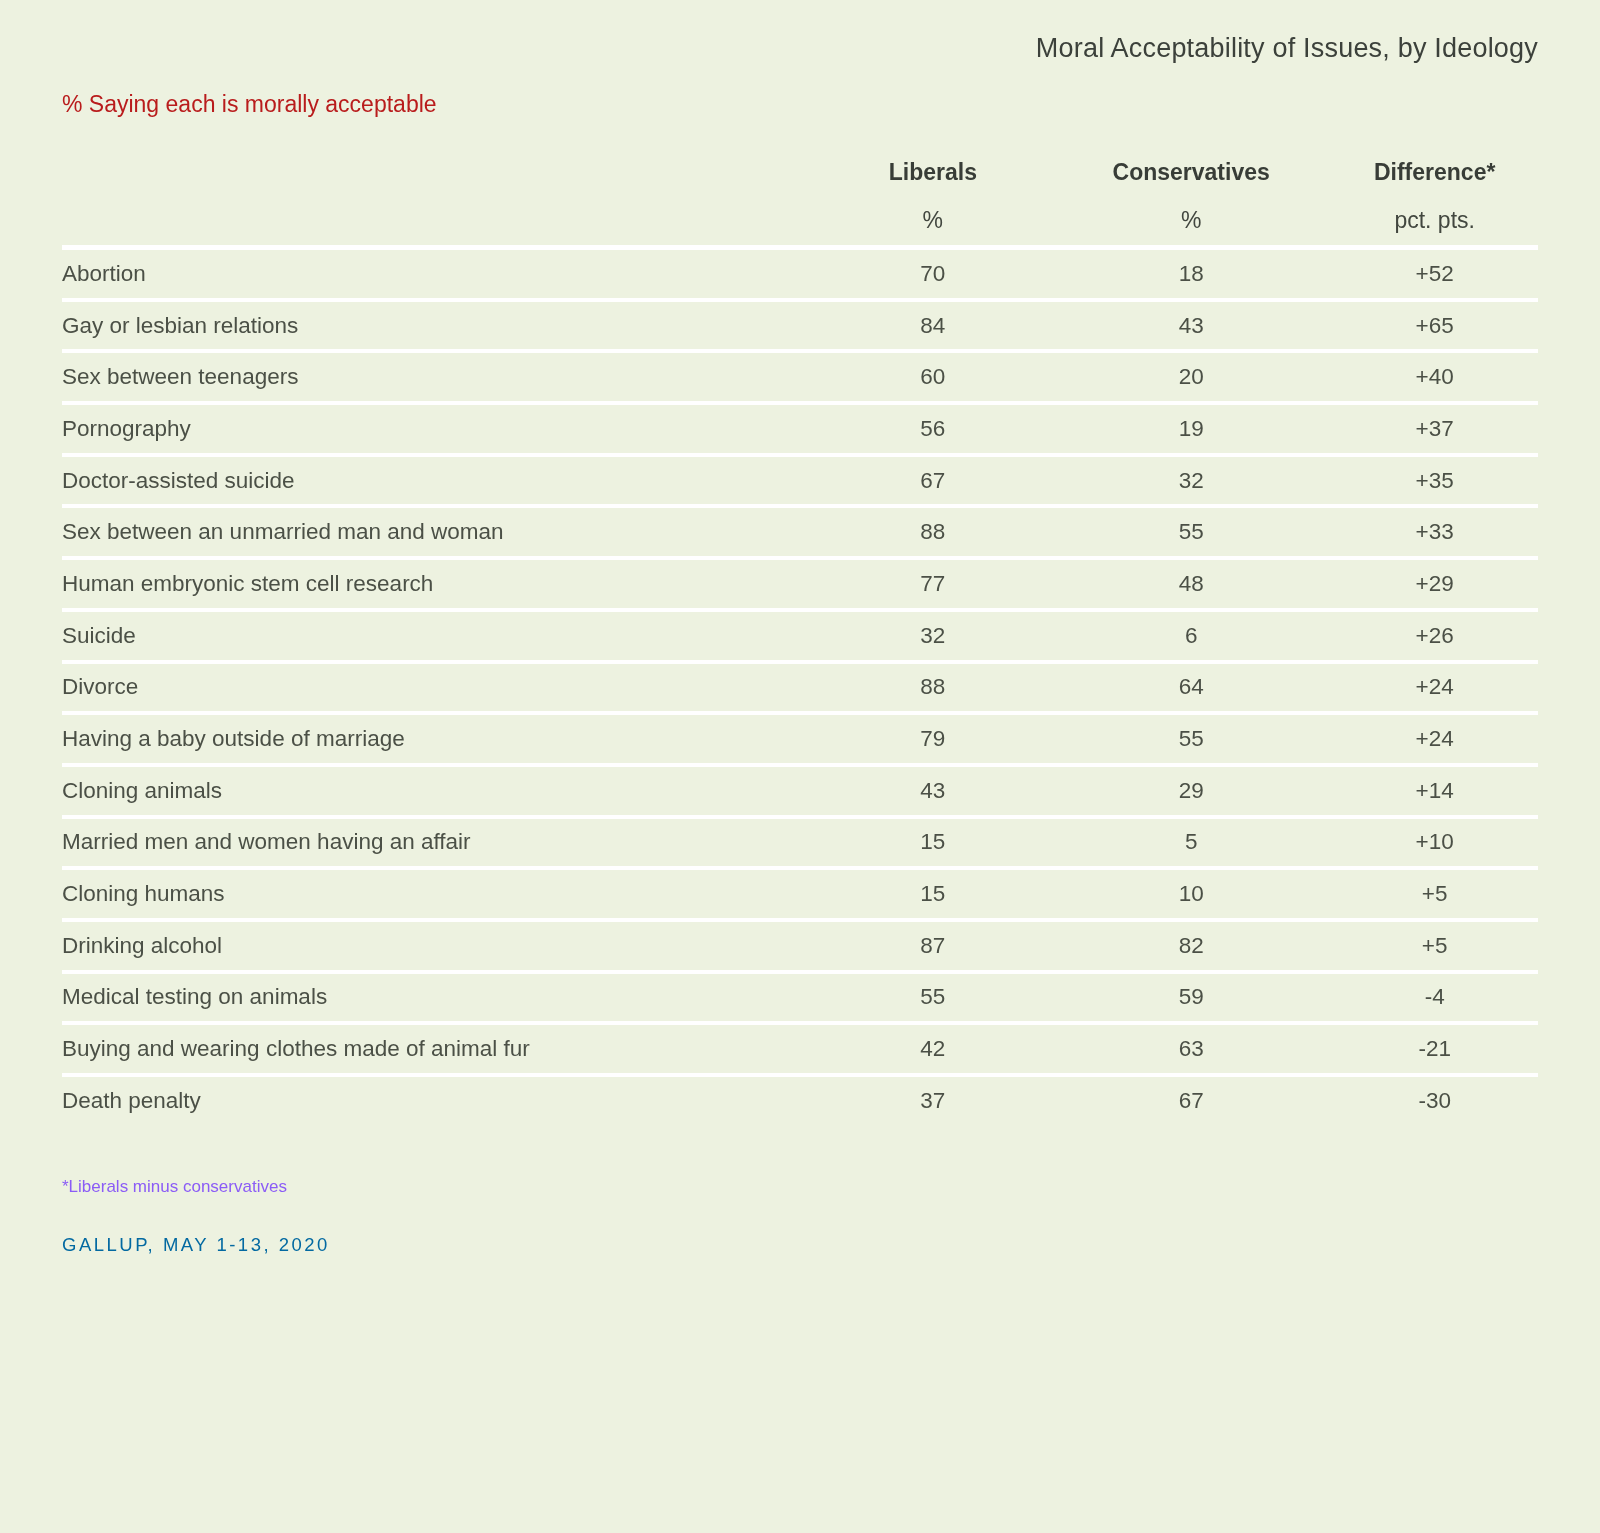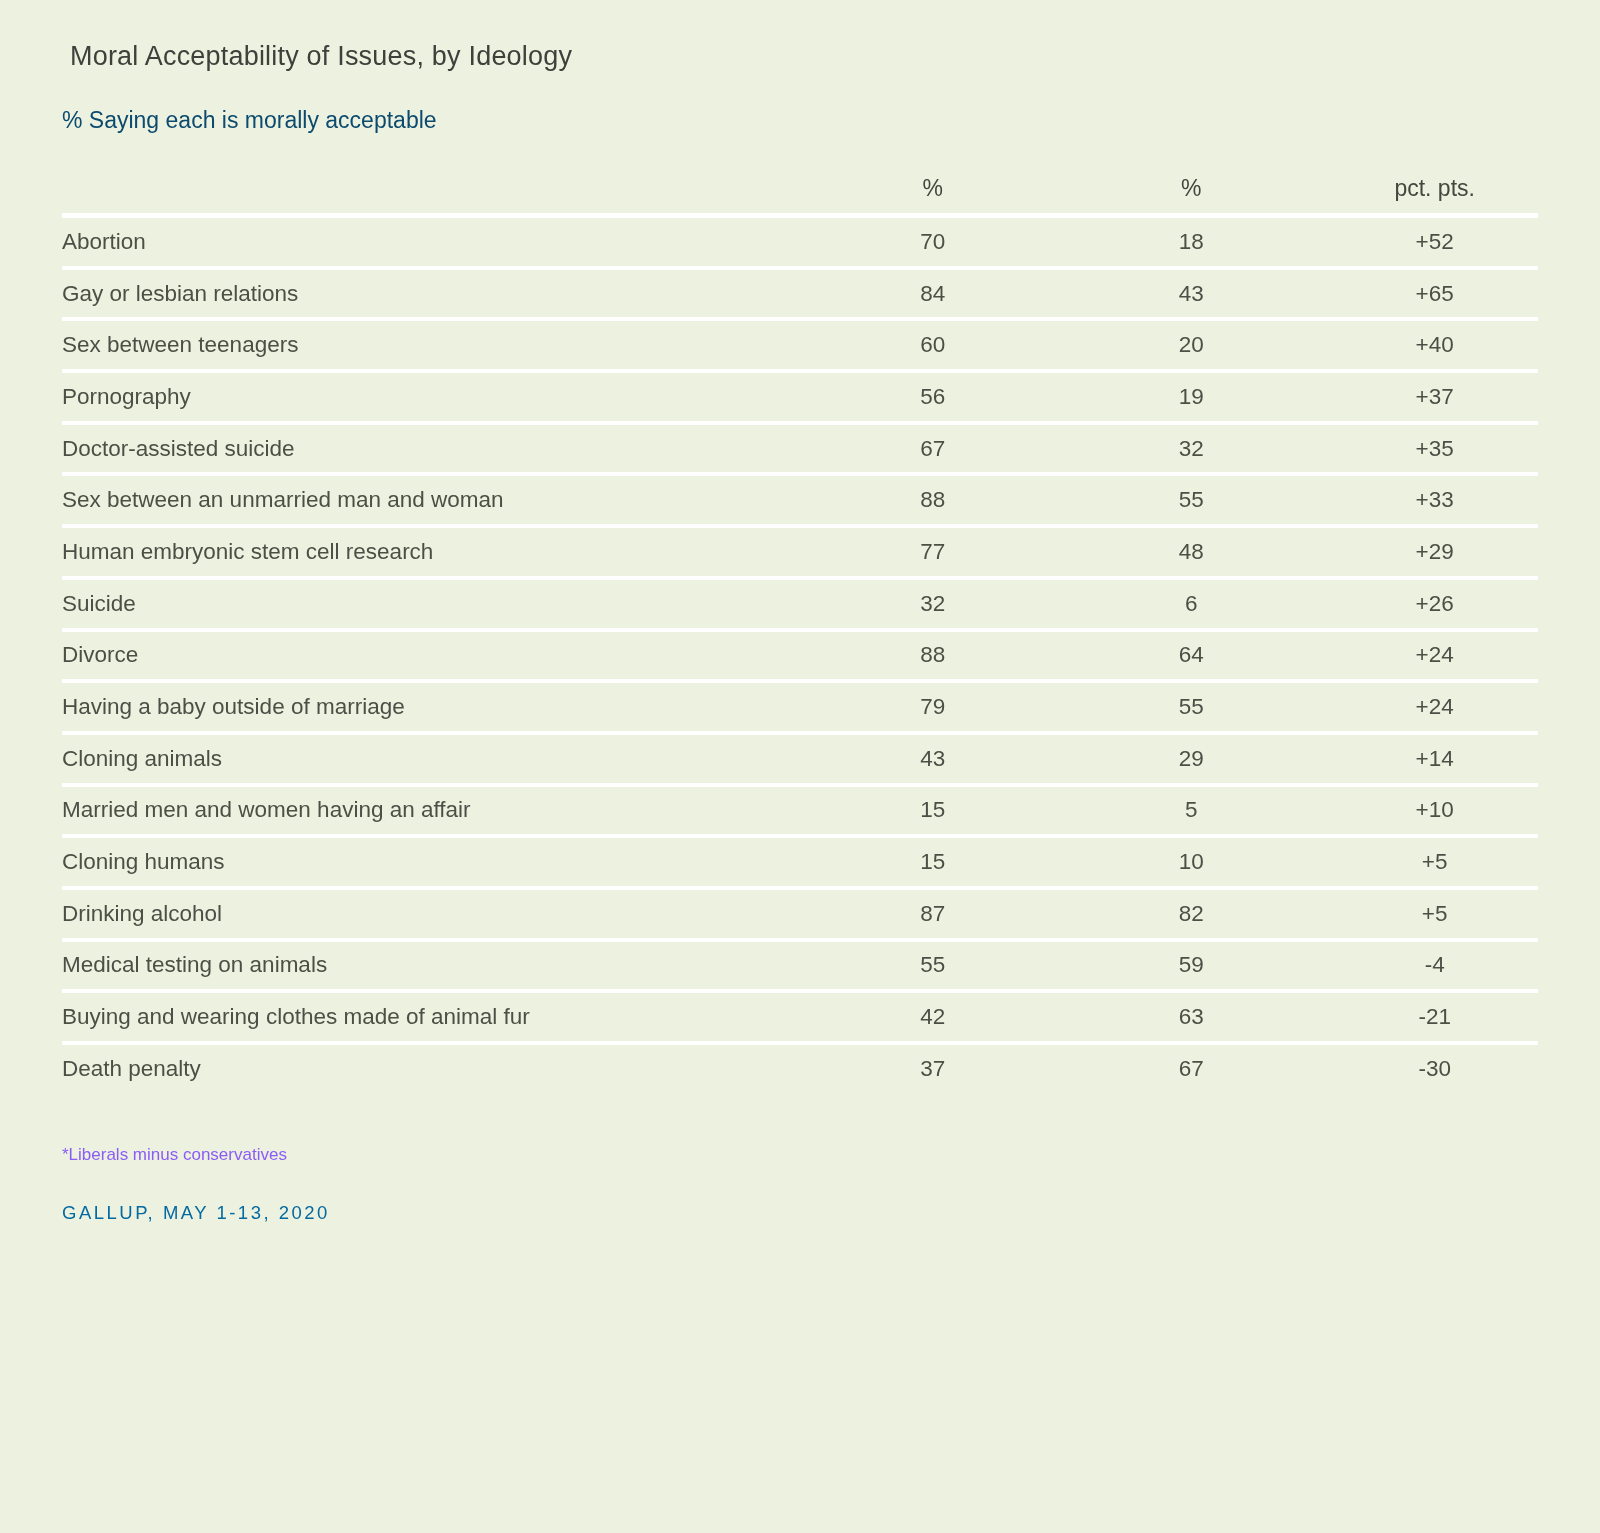--- a/index.html
+++ b/index.html
@@ -10,33 +10,34 @@
     width: 1600px;
     height: 1533px;
     background: #edf2e0;
     font-family: "Liberation Sans", sans-serif;
     -webkit-font-smoothing: antialiased;
   }
   .container {
     padding: 0 62px;
   }
   .title {
-    margin: 8px;
+    margin: 0;
     padding-top: 33px;
     font-size: 27px;
     font-weight: 500;
     letter-spacing: 0.2px;
     color: #3c413b;
+    text-align: right;
   }
   .subtitle {
     margin: 0;
     padding-top: 27px;
     font-size: 23px;
     font-weight: 400;
-    color: #0c4a6e;
+    color: #b91c1c;
   }
   table.data-table {
     margin-top: 30px;
     width: 1476px;
     border-collapse: collapse;
     table-layout: fixed;
   }
   col.c-issue { width: 51%; }
   col.c-lib   { width: 16%; }
   col.c-con   { width: 19%; }
@@ -100,20 +101,26 @@
   <p class="subtitle">% Saying each is morally acceptable</p>
 
   <table class="data-table">
     <colgroup>
       <col class="c-issue">
       <col class="c-lib">
       <col class="c-con">
       <col class="c-diff">
     </colgroup>
     <thead>
+      <tr class="names">
+        <th class="issue-col"></th>
+        <th>Liberals</th>
+        <th>Conservatives</th>
+        <th>Difference*</th>
+      </tr>
       <tr class="units">
         <th class="issue-col"></th>
         <th>%</th>
         <th>%</th>
         <th>pct. pts.</th>
       </tr>
     </thead>
     <tbody>
         <tr class="data-row first">
     <td class="issue">Abortion</td>

